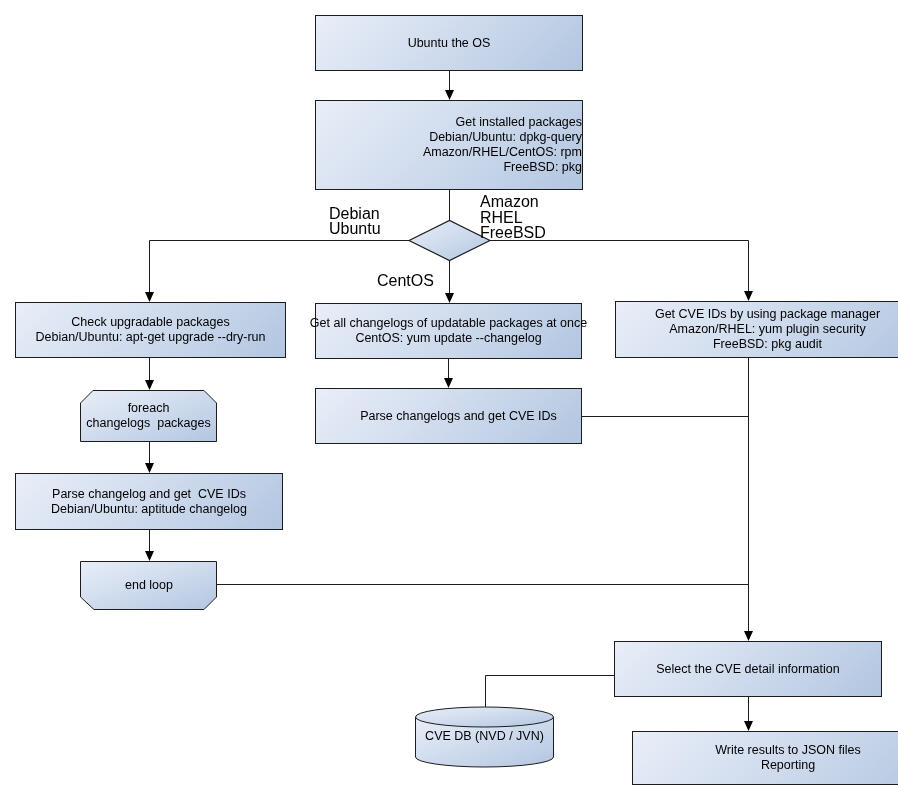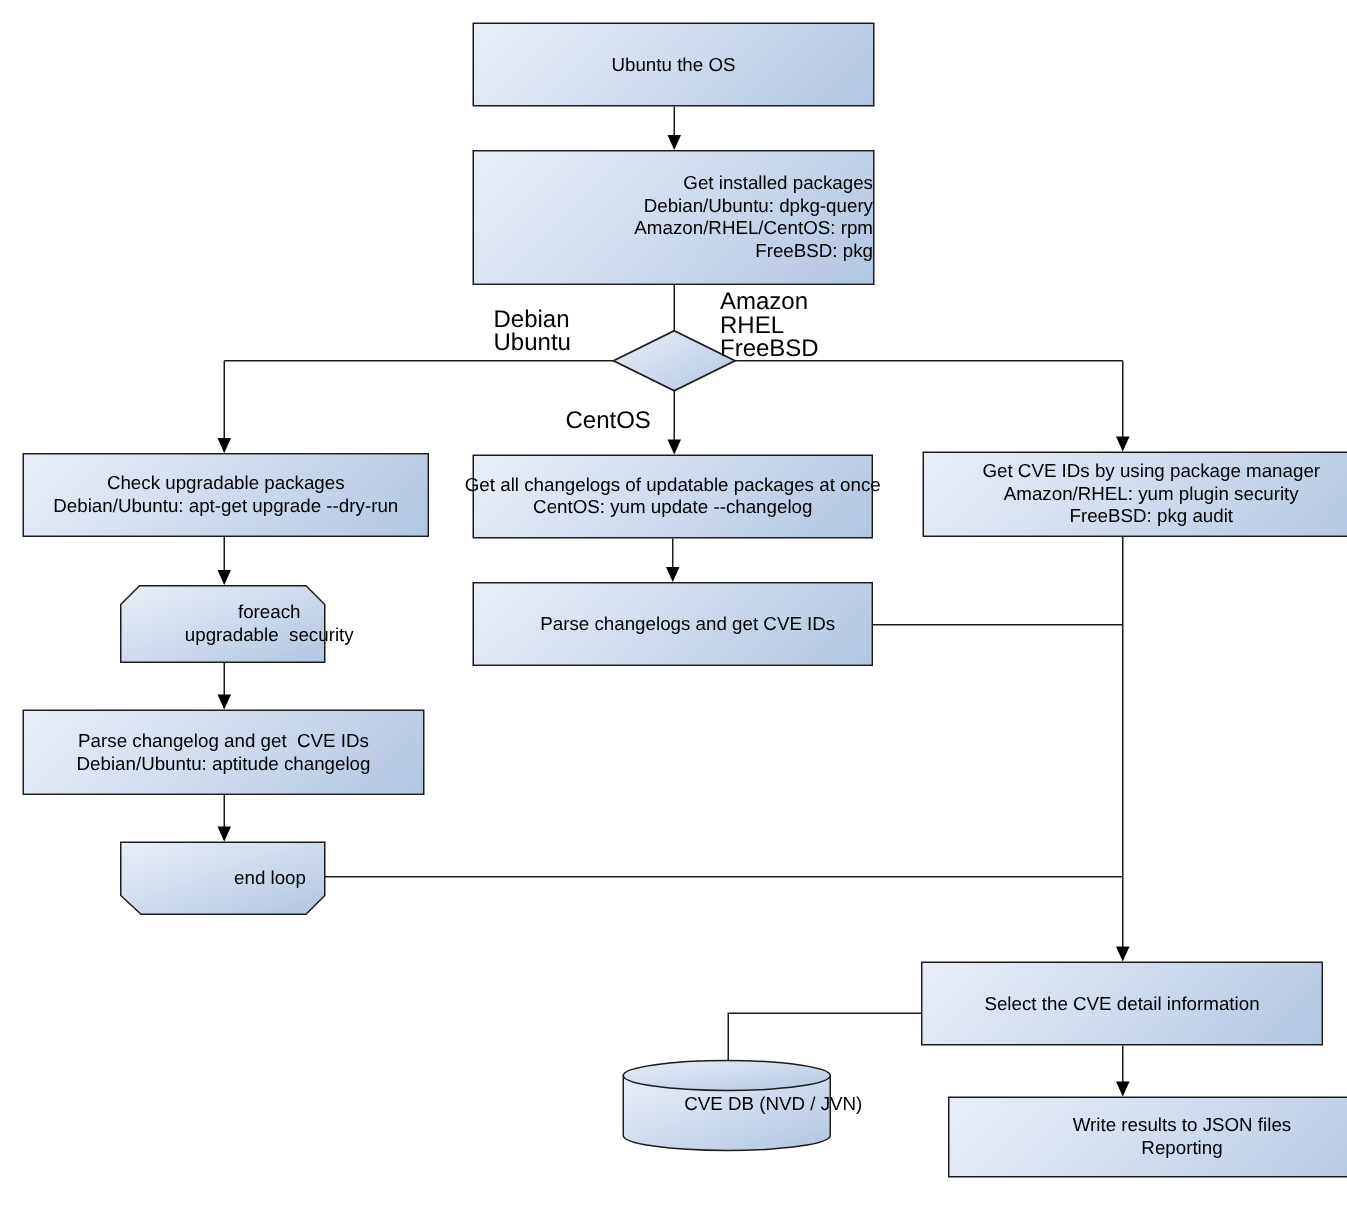--- a/index.html
+++ b/index.html
@@ -13,21 +13,21 @@
     position:absolute; box-sizing:border-box;
     border:1px solid #1c1c1c;
     background:linear-gradient(135deg, #e9eef8 0%, #ccd9ec 55%, #b2c6e0 100%);
     display:flex; flex-direction:column; align-items:center; justify-content:center;
     font-size:12.5px; line-height:15px; text-align:center;
   }
   .overlay {
     position:absolute; box-sizing:border-box;
     display:flex; flex-direction:column; align-items:center; justify-content:center;
     font-size:12.5px; line-height:15px; text-align:center;
-    background:none; border:none;margin-left:31px;
+    background:none; border:none;
   }
   .ln { white-space:pre; }
   .edge-label {
     position:absolute; font-size:16px; line-height:14.5px; text-align:left;
   }
   svg .cn { stroke:#1c1c1c; stroke-width:1; fill:none; }
 </style>
 </head>
 <body>
 
@@ -124,21 +124,21 @@
     <div class="ln">Select the CVE detail information</div>
   </div>
 
   <div class="box" style="left:632px; top:731px; width:312px; height:54px;">
     <div class="ln">Write results to JSON files</div>
     <div class="ln">Reporting</div>
   </div>
 
   <div class="overlay" style="left:80px; top:390px; width:137px; height:52px;">
     <div class="ln">foreach</div>
-    <div class="ln">upgradable  security</div>
+    <div class="ln">changelogs  packages</div>
   </div>
 
   <div class="overlay" style="left:81px; top:561px; width:136px; height:49px;">
     <div class="ln">end loop</div>
   </div>
 
   <div class="overlay" style="left:415px; top:709px; width:139px; height:54px;">
     <div class="ln">CVE DB (NVD / JVN)</div>
   </div>
 

